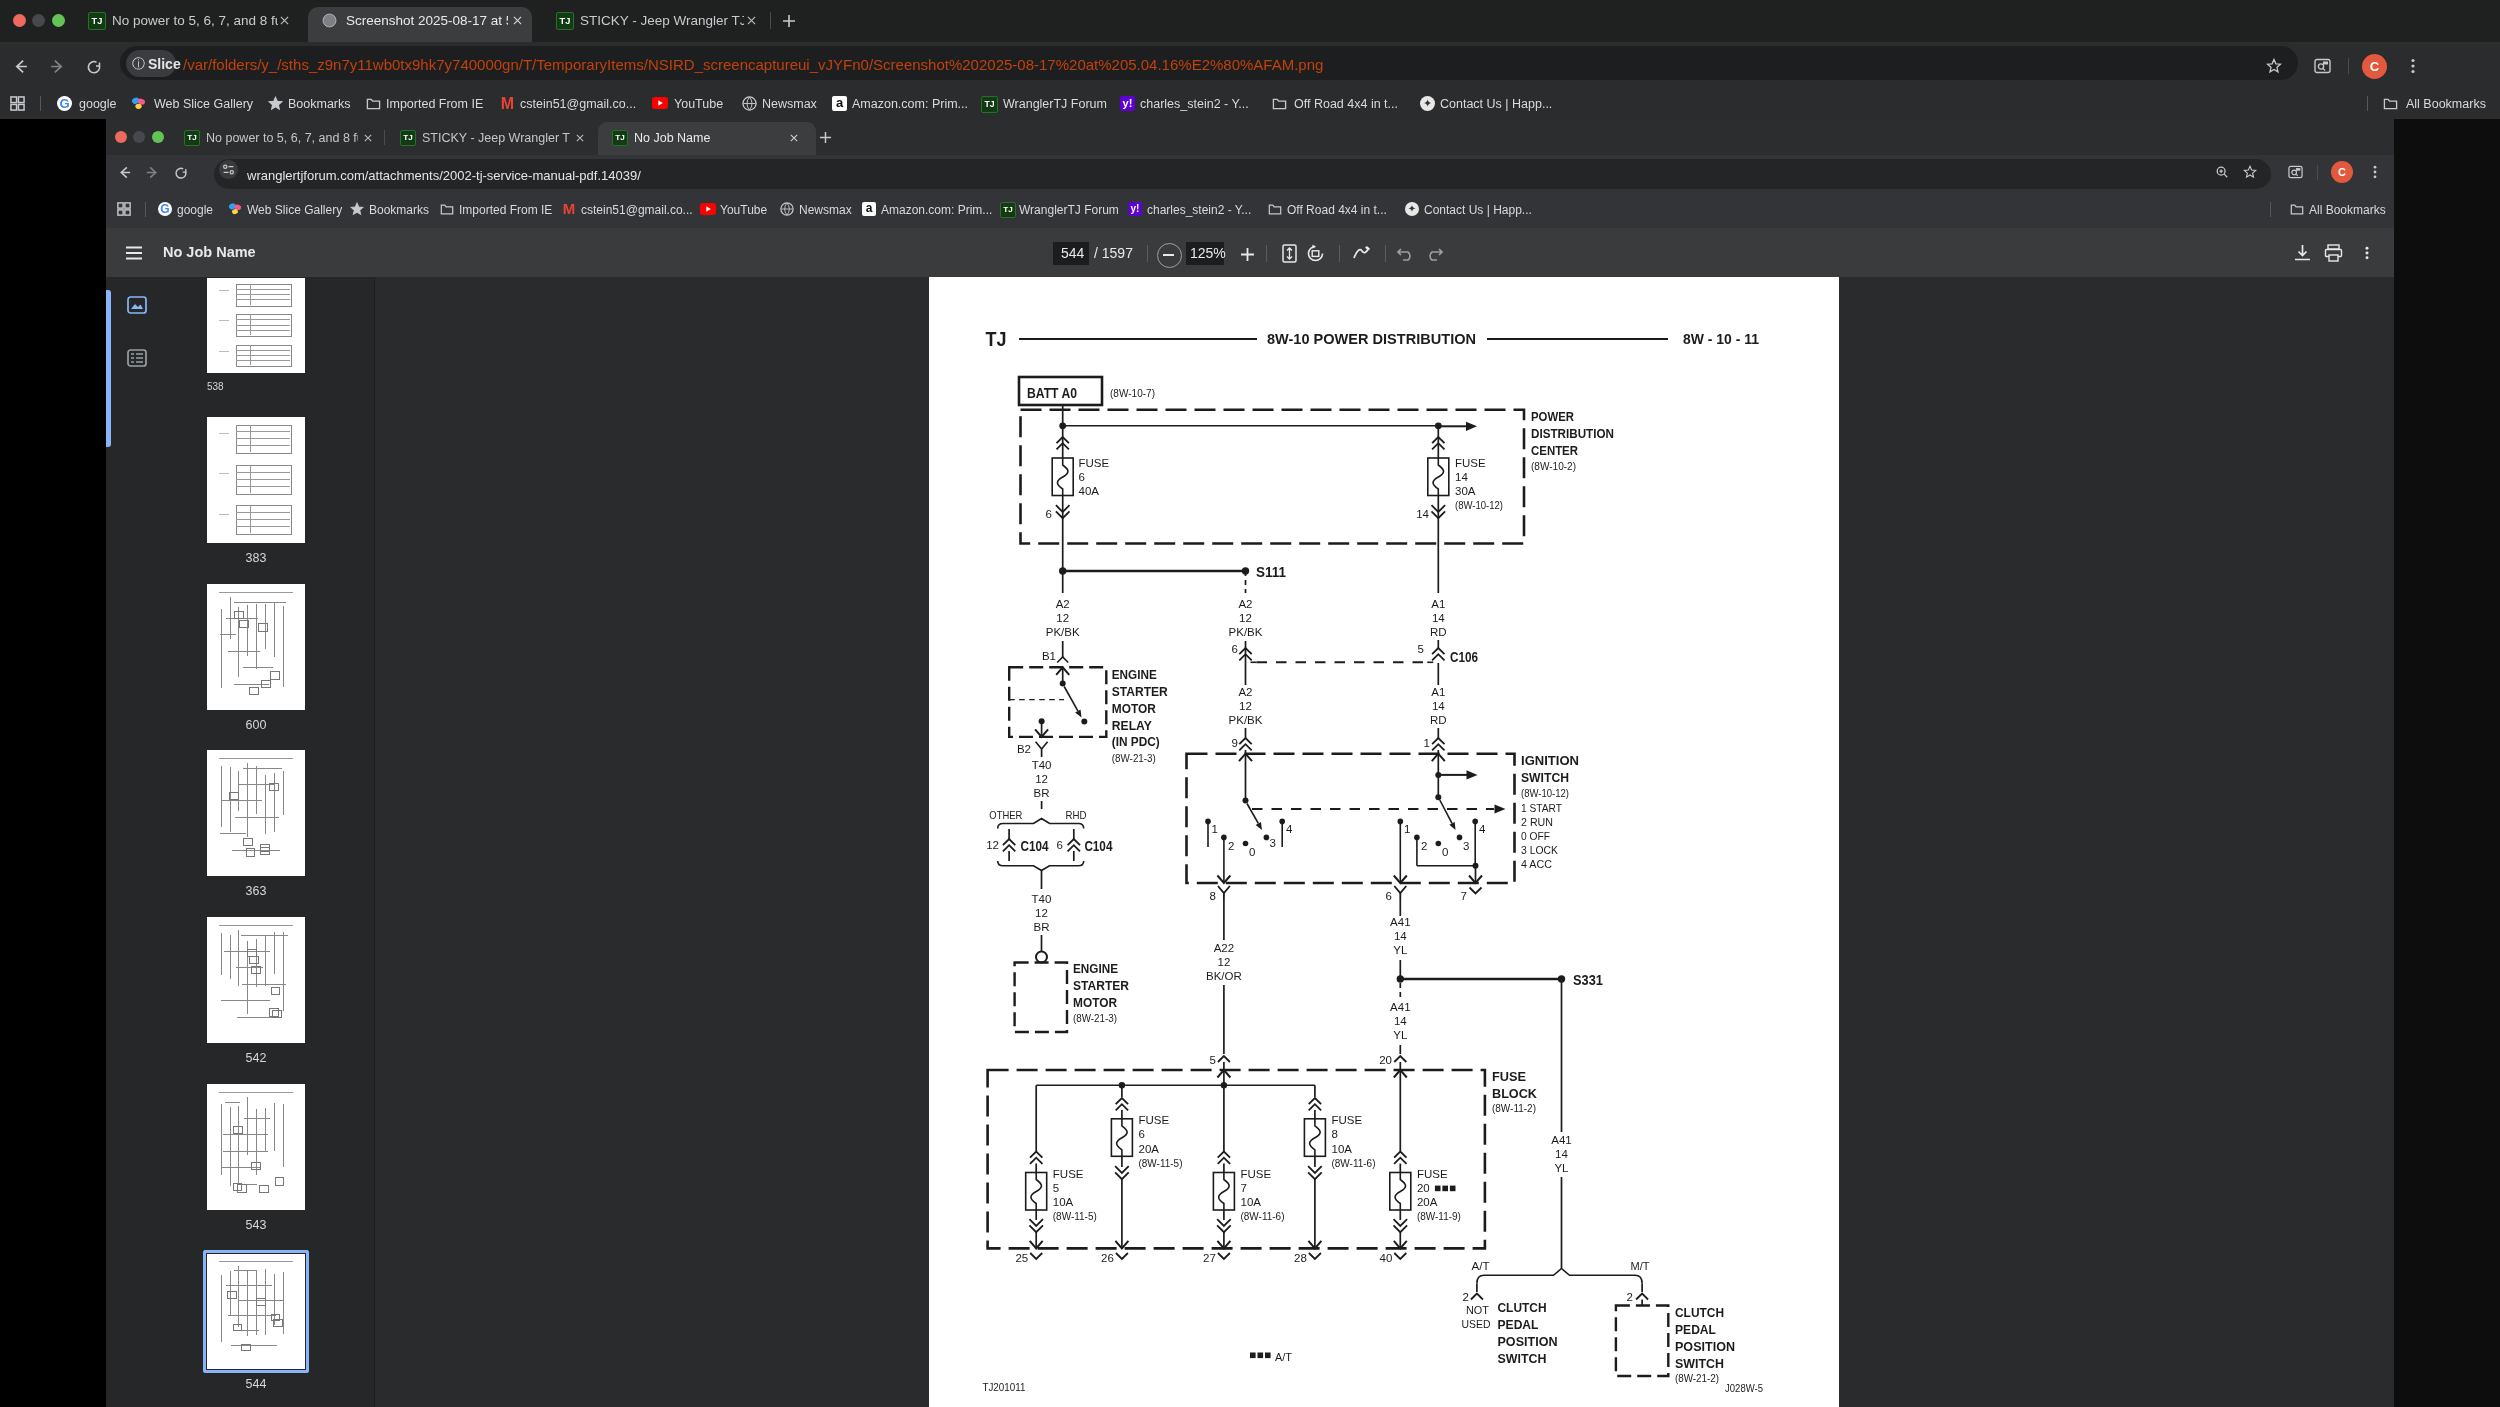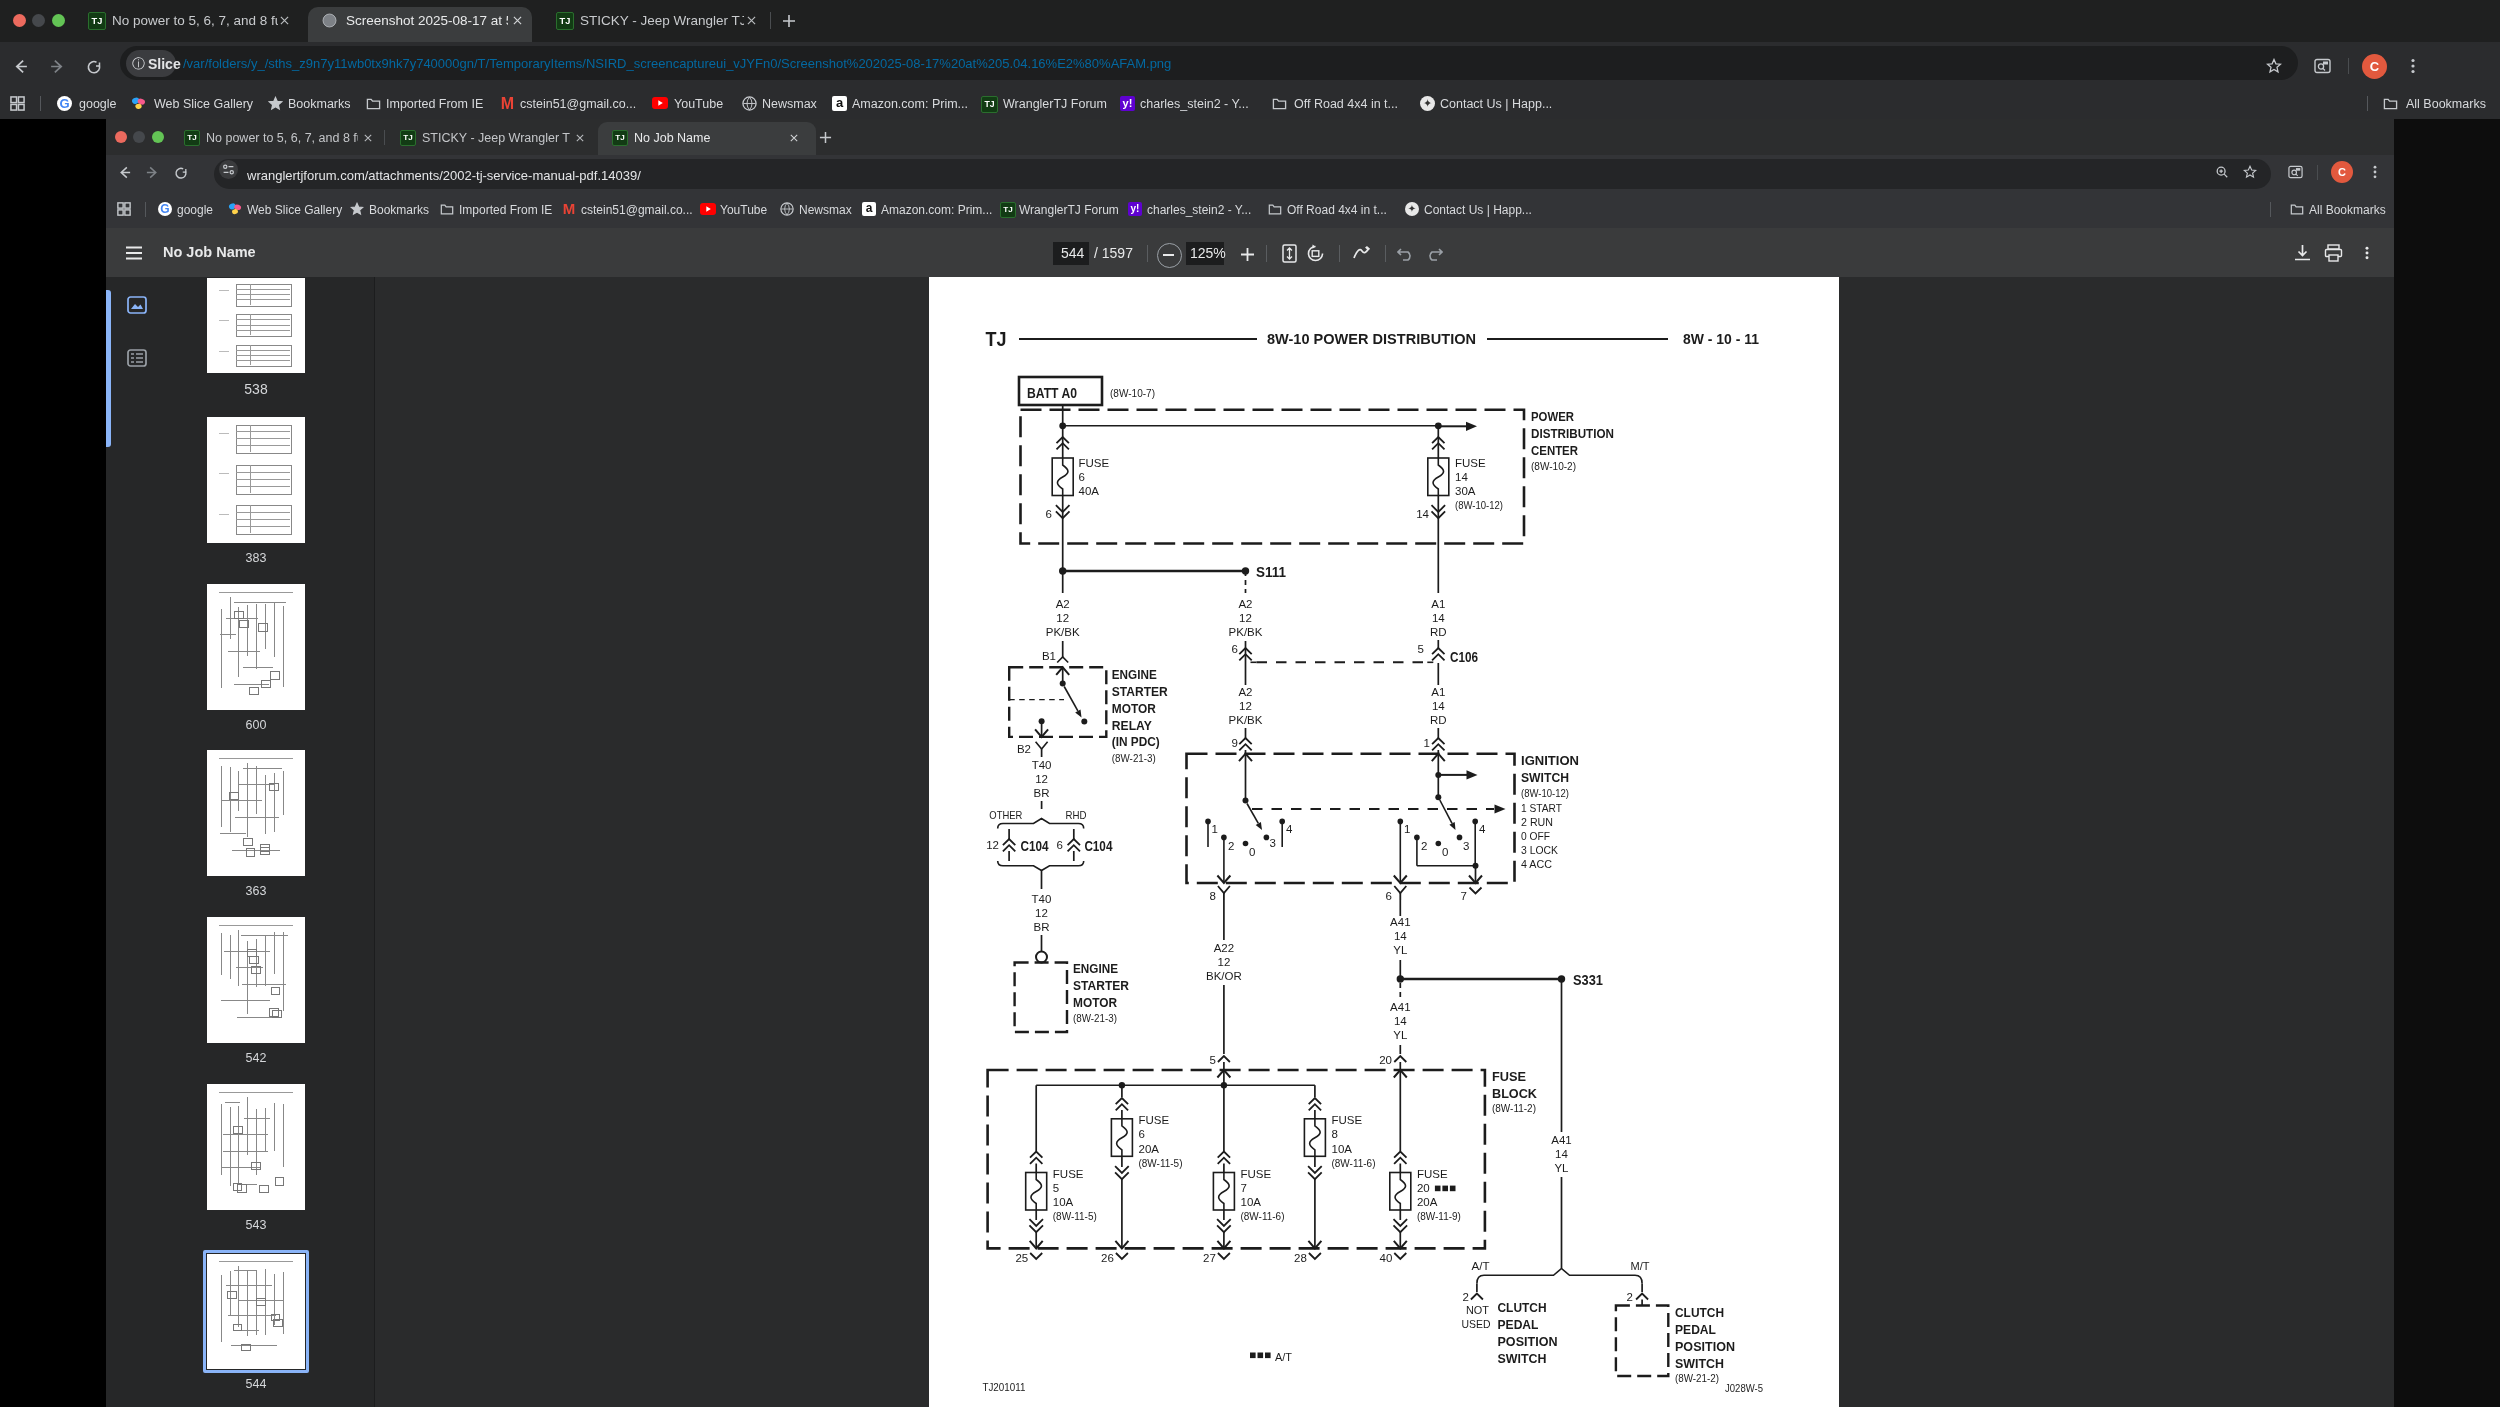--- a/index.html
+++ b/index.html
@@ -44,21 +44,21 @@
     <path d="M5.5,2.5 L11.5,8 L5.5,13.5 M11.5,8 H2" fill="none" stroke="#7e8287" stroke-width="1.6"></path>
   </svg>
 <svg style="position:absolute;left:86px;top:58.5px" width="16" height="16" viewBox="0 0 16 16">
     <path d="M13.5,3.5 V7 H10" fill="none" stroke="#c6c9cd" stroke-width="1.5"></path>
     <path d="M13.2,6.2 A5.6,5.6 0 1 1 10.5,3.2" fill="none" stroke="#c6c9cd" stroke-width="1.6"></path>
   </svg>
 <div style="position:absolute;left:120px;top:46px;width:2178px;height:34px;background:#1d1e1f;border-radius:17px;"></div>
 <div style="position:absolute;left:126px;top:50px;width:50px;height:27px;background:#3b3c3f;border-radius:14px;"></div>
 <span style="position:absolute;left:132px;top:55px;font-size:13px;color:#d8dadd;">ⓘ</span>
 <span style="position:absolute;left:148px;top:56px;font-size:14px;font-weight:bold;color:#e4e5e7;">Slice</span>
-<span style="position:absolute;left:183px;top:56px;font-size:13px;color:#0369a1;">/var/folders/y_/sths_z9n7y11wb0tx9hk7y740000gn/T/TemporaryItems/NSIRD_screencaptureui_vJYFn0/Screenshot%202025-08-17%20at%205.04.16%E2%80%AFAM.png</span>
+<span style="position:absolute;left:183px;top:56px;font-size:15px;color:#c2410c;">/var/folders/y_/sths_z9n7y11wb0tx9hk7y740000gn/T/TemporaryItems/NSIRD_screencaptureui_vJYFn0/Screenshot%202025-08-17%20at%205.04.16%E2%80%AFAM.png</span>
 <svg style="position:absolute;left:2266px;top:58px" width="16" height="16" viewBox="0 0 16 16">
     <path d="M8,1.5 L9.9,5.8 14.5,6.2 11,9.3 12,13.9 8,11.4 4,13.9 5,9.3 1.5,6.2 6.1,5.8 Z" fill="none" stroke="#c6c9cd" stroke-width="1.3"></path>
   </svg>
 <svg style="position:absolute;left:2314px;top:58px" width="17" height="16" viewBox="0 0 17 16">
     <rect x="1" y="1.5" width="15" height="13" rx="2" fill="none" stroke="#c6c9cd" stroke-width="1.4"></rect>
     <rect x="9" y="3.5" width="5" height="3" fill="#c6c9cd"></rect>
     <circle cx="7" cy="8.5" r="2.6" fill="none" stroke="#c6c9cd" stroke-width="1.3"></circle>
     <path d="M9,10.5 L11,12.5" stroke="#c6c9cd" stroke-width="1.3"></path>
   </svg>
 <div style="position:absolute;left:2348px;top:58px;width:1px;height:16px;background:#4a4d50;"></div>
@@ -315,21 +315,21 @@
 <div style="position:absolute;left:236.4px;top:324.55px;width:53.900000000000006px;height:0.8px;background:#999;"></div>
 <div style="position:absolute;left:236.4px;top:329.77500000000003px;width:53.900000000000006px;height:0.8px;background:#999;"></div>
 <div style="position:absolute;left:249.875px;top:314.1px;width:0.8px;height:20.9px;background:#999;"></div>
 <div style="position:absolute;left:218.76px;top:320.37px;width:9.8px;height:1px;background:#bbb;"></div>
 <div style="position:absolute;left:236.4px;top:344.5px;width:53.900000000000006px;height:20.9px;border:1px solid #888;"></div>
 <div style="position:absolute;left:236.4px;top:349.725px;width:53.900000000000006px;height:0.8px;background:#999;"></div>
 <div style="position:absolute;left:236.4px;top:354.95px;width:53.900000000000006px;height:0.8px;background:#999;"></div>
 <div style="position:absolute;left:236.4px;top:360.175px;width:53.900000000000006px;height:0.8px;background:#999;"></div>
 <div style="position:absolute;left:249.875px;top:344.5px;width:0.8px;height:20.9px;background:#999;"></div>
 <div style="position:absolute;left:218.76px;top:350.77px;width:9.8px;height:1px;background:#bbb;"></div>
-<span style="position:absolute;left:207px;top:381px;width:98px;text-align:center;font-size:14px;color:#d5d7da;">538</span>
+<span style="position:absolute;left:207px;top:381px;width:98px;text-align:left;font-size:10px;color:#d5d7da;">538</span>
 <div style="position:absolute;left:207px;top:417px;width:98px;height:126px;background:#fff;"></div>
 <div style="position:absolute;left:236.4px;top:424.56px;width:53.900000000000006px;height:27.72px;border:1px solid #888;"></div>
 <div style="position:absolute;left:236.4px;top:431.49px;width:53.900000000000006px;height:0.8px;background:#999;"></div>
 <div style="position:absolute;left:236.4px;top:438.42px;width:53.900000000000006px;height:0.8px;background:#999;"></div>
 <div style="position:absolute;left:236.4px;top:445.35px;width:53.900000000000006px;height:0.8px;background:#999;"></div>
 <div style="position:absolute;left:249.875px;top:424.56px;width:0.8px;height:27.72px;background:#999;"></div>
 <div style="position:absolute;left:218.76px;top:432.876px;width:9.8px;height:1px;background:#bbb;"></div>
 <div style="position:absolute;left:236.4px;top:464.88px;width:53.900000000000006px;height:27.72px;border:1px solid #888;"></div>
 <div style="position:absolute;left:236.4px;top:471.81px;width:53.900000000000006px;height:0.8px;background:#999;"></div>
 <div style="position:absolute;left:236.4px;top:478.74px;width:53.900000000000006px;height:0.8px;background:#999;"></div>

